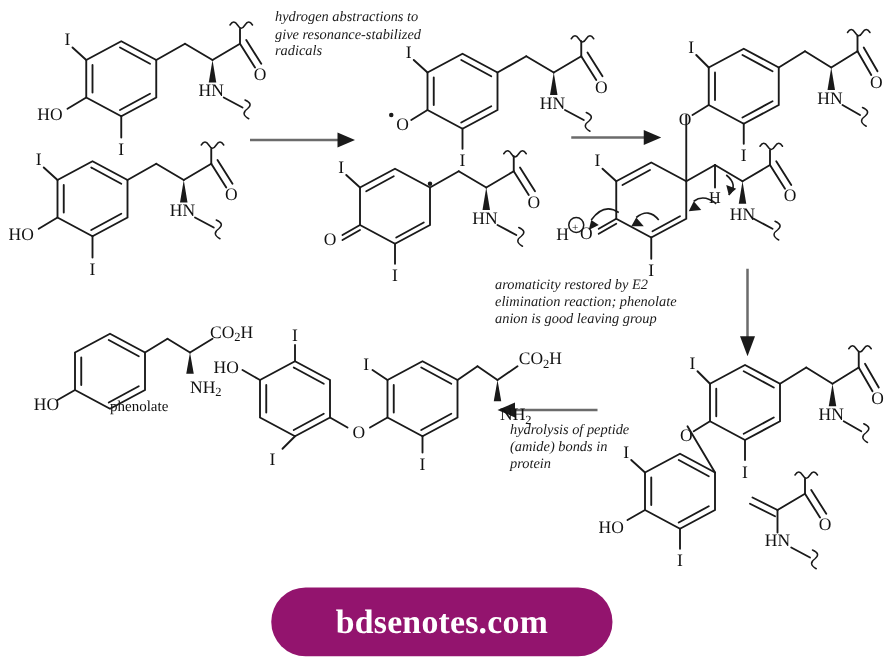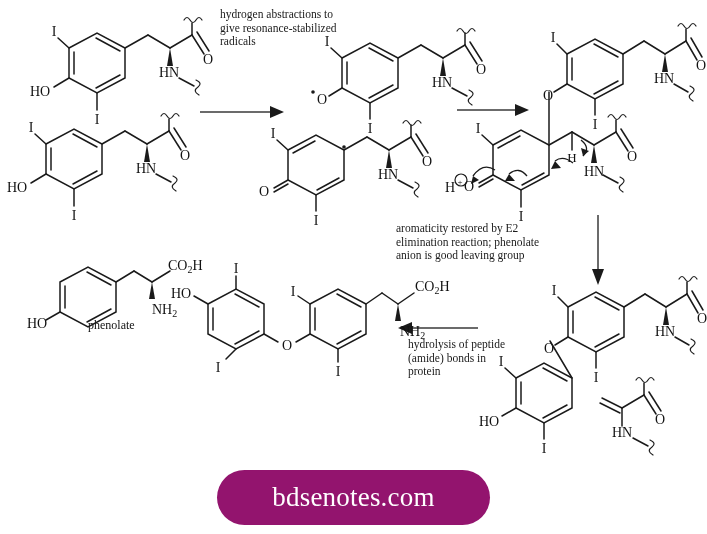--- a/index.html
+++ b/index.html
@@ -11,20 +11,21 @@
   #page {
     position: relative;
     width: 707px;
     height: 534px;
     background: #ffffff;
     overflow: hidden;
     font-family: "Liberation Serif", "DejaVu Serif", serif;
   }
   .anno {
     position: absolute;
+    font-style: italic;
     font-family: "Liberation Serif", "DejaVu Serif", serif;
     font-size: 11.5px;
     line-height: 13.5px;
     color: #1a1a1a;
     white-space: pre-line;
   }
   .caption {
     position: absolute;
     font-family: "Liberation Serif", "DejaVu Serif", serif;
     font-size: 12px;
@@ -39,21 +40,21 @@
 
   .logo {
     position: absolute;
     display: flex;
     align-items: center;
     justify-content: center;
     border-radius: 34px;
   }
   .logo-text {
     font-family: "Liberation Serif", "DejaVu Serif", serif;
-    font-weight: normal;
+    font-weight: bold;
     font-size: 27px;
     color: #ffffff;
     letter-spacing: 0.2px;
   }
   .arrow { position: absolute; }
 </style>
 </head>
 <body>
 
 <div id="page">

